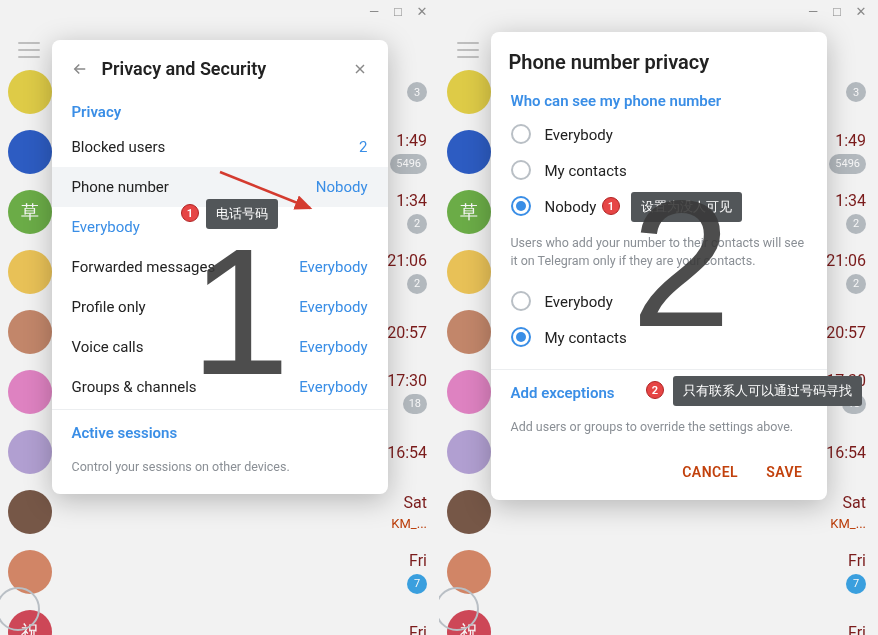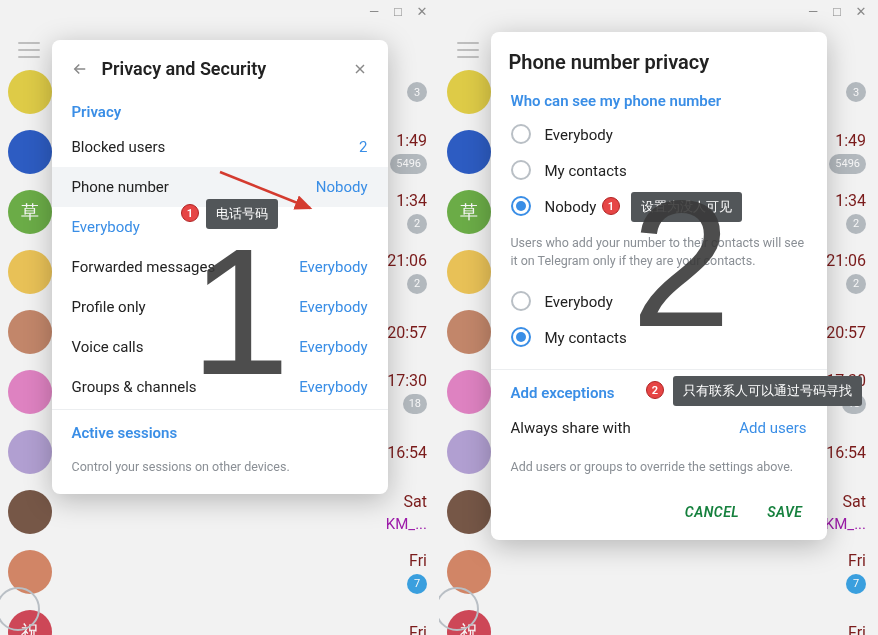--- a/index.html
+++ b/index.html
@@ -65,21 +65,21 @@
   }
   .chat-time { font-size: 16px; color: #7f1d1d; }
   .chat-badge {
     background: #b9bfc5; color:#fff;
     border-radius: 10px; min-width:20px; height:20px;
     font-size:11px;
     display:flex; align-items:center; justify-content:center;
     padding:0 6px;
   }
   .chat-badge.blue { background:#3ca5e6; }
-  .chat-subtitle { font-size:15px; color:#a21caf; }
+  .chat-subtitle { font-size:13px; color:#c2410c; }
 
   
   .dim {
     position:absolute; inset:0;
     background: rgba(0,0,0,0.03);
   }
 
   
   .modal {
     position:absolute;
@@ -147,21 +147,21 @@
   .radio.checked { border-color:#3a8ee6; }
   .radio.checked::after {
     content:""; width:10px; height:10px; border-radius:50%; background:#3a8ee6;
   }
 
   .modal-actions {
     display:flex; justify-content:flex-end; gap:28px;
     padding: 14px 24px 16px 24px;
     font-weight:600; font-size:14px;
   }
-  .btn { color:#15803d; cursor:pointer; letter-spacing:0.5px;font-style:italic; }
+  .btn { color:#c2410c; cursor:pointer; letter-spacing:0.5px; }
 
   
   .pin {
     position:absolute;
     width:18px; height:18px; border-radius:50%;
     background:#e64545; color:#fff;
     font-size:11px; font-weight:600;
     display:flex; align-items:center; justify-content:center;
     border:1px solid #b02424;
     z-index:30;
@@ -452,24 +452,20 @@
         <span class="radio"></span>
         <span>Everybody</span>
       </div>
       <div class="row" style="padding:8px 20px;">
         <span class="radio checked"></span>
         <span>My contacts</span>
       </div>
 
       <div class="divider" style="margin-top:14px;"></div>
       <div class="section-title">Add exceptions</div>
-      <div class="row">
-        <span class="row-label">Always share with</span>
-        <span class="row-value">Add users</span>
-      </div>
       <div class="hint">Add users or groups to override the settings above.</div>
 
       <div class="modal-actions">
         <span class="btn">CANCEL</span>
         <span class="btn">SAVE</span>
       </div>
     </div>
 
     <div class="pin" style="left:163px; top:197px;">1</div>
     <div class="tooltip" style="left:192px; top:192px;">设置为没人可见</div>

